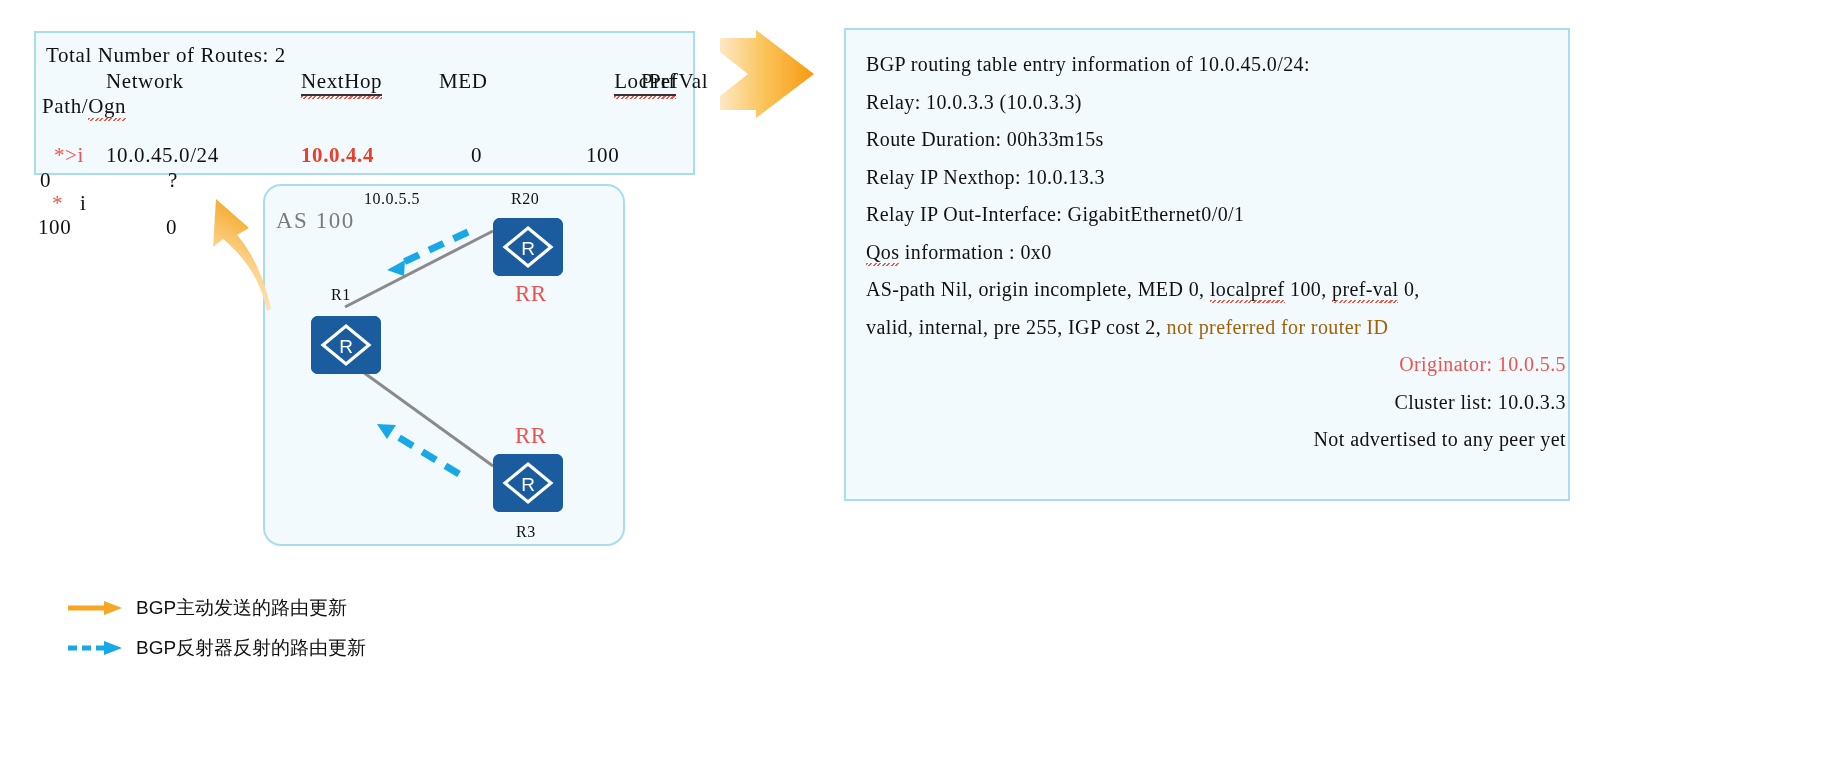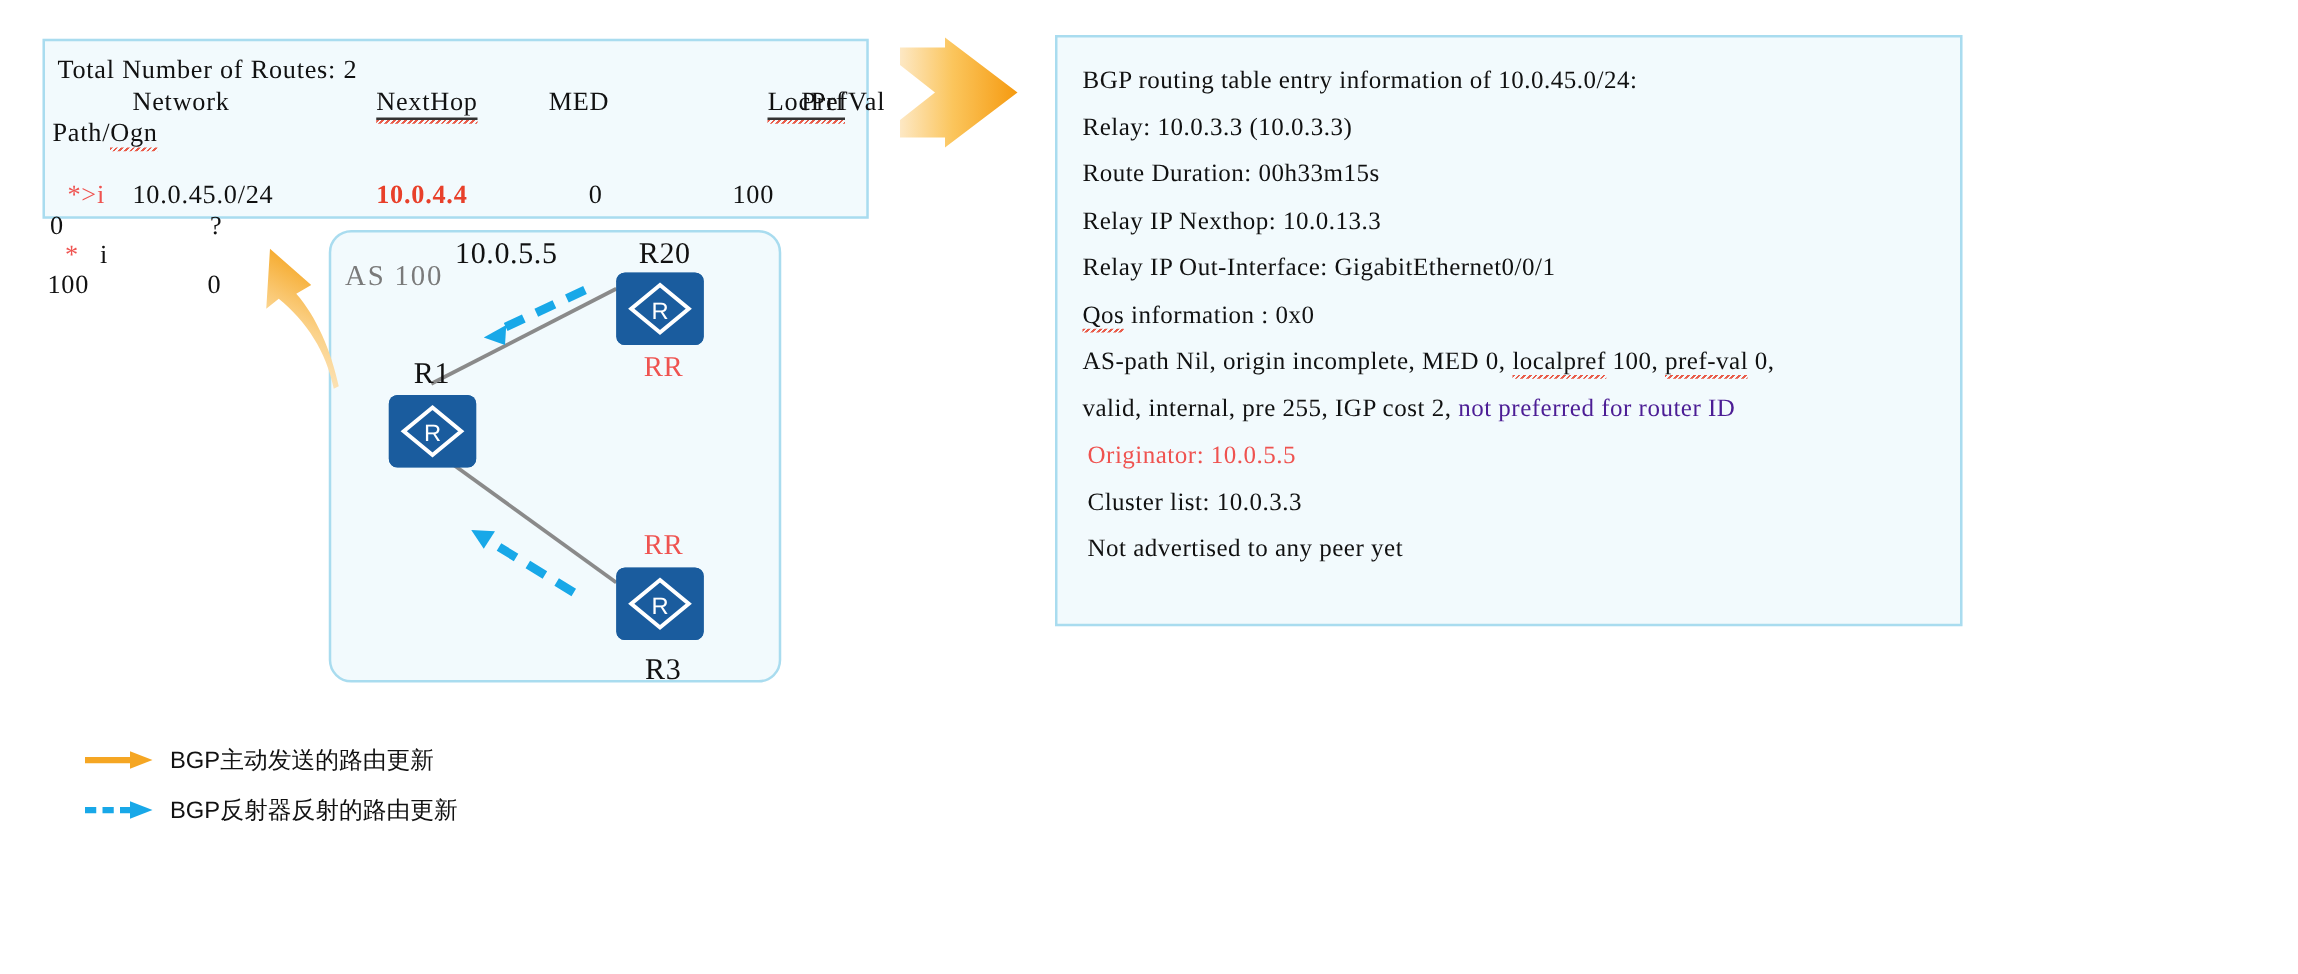--- a/index.html
+++ b/index.html
@@ -149,21 +149,21 @@
   .router {
     position: absolute;
     width: 70px;
     height: 58px;
     background: #1a5c9e;
     border-radius: 7px;
   }
   .router svg { display: block; }
   .node-label {
     position: absolute;
-    font-size: 24px;
+    font-size: 16px;
     color: #111;
     letter-spacing: .5px;
   }
   .rr-label {
     position: absolute;
     font-size: 23px;
     color: #ef5350;
     letter-spacing: .5px;
     text-align: right;
   }
@@ -193,21 +193,21 @@
     top: 16px;
     width: 700px;
   }
   .dline {
     font-size: 20px;
     color: #111;
     line-height: 37.5px;
     white-space: nowrap;
     letter-spacing: .4px;
   }
-  .dline.indent { padding-left: 4px; }
+  .dline.indent { padding-left: 4px; text-align: right; }
 
   
   #legend {
     position: absolute;
     left: 66px;
     top: 575px;
     width: 420px;
     margin-top: 16px;
   }
   .legend-row {
@@ -341,21 +341,21 @@
 
 <div id="detail-panel">
   <div id="detail-lines">
       <div class="dline"><span>BGP routing table entry information of 10.0.45.0/24:</span></div>
       <div class="dline"><span>Relay: 10.0.3.3 (10.0.3.3)</span></div>
       <div class="dline"><span>Route Duration: 00h33m15s</span></div>
       <div class="dline"><span>Relay IP Nexthop: 10.0.13.3</span></div>
       <div class="dline"><span>Relay IP Out-Interface: GigabitEthernet0/0/1</span></div>
       <div class="dline"><span class="squig-only">Qos</span><span> information : 0x0</span></div>
       <div class="dline"><span>AS-path Nil, origin incomplete, MED 0, </span><span class="squig-only">localpref</span><span> 100, </span><span class="squig-only">pref-val</span><span> 0,</span></div>
-      <div class="dline"><span>valid, internal, pre 255, IGP cost 2, </span><span style="color: #4c1d95;">not preferred for router ID</span></div>
+      <div class="dline"><span>valid, internal, pre 255, IGP cost 2, </span><span style="color: #a16207;">not preferred for router ID</span></div>
       <div class="dline indent"><span style="color: rgb(239, 83, 80);">Originator:  10.0.5.5</span></div>
       <div class="dline indent"><span>Cluster list: 10.0.3.3</span></div>
       <div class="dline indent"><span>Not advertised to any peer yet</span></div>
     </div>
 </div>
 
 <div id="legend">
   <div class="legend-row">
     <span class="legend-icon">
       <svg width="58" height="18" viewBox="0 0 58 18">

